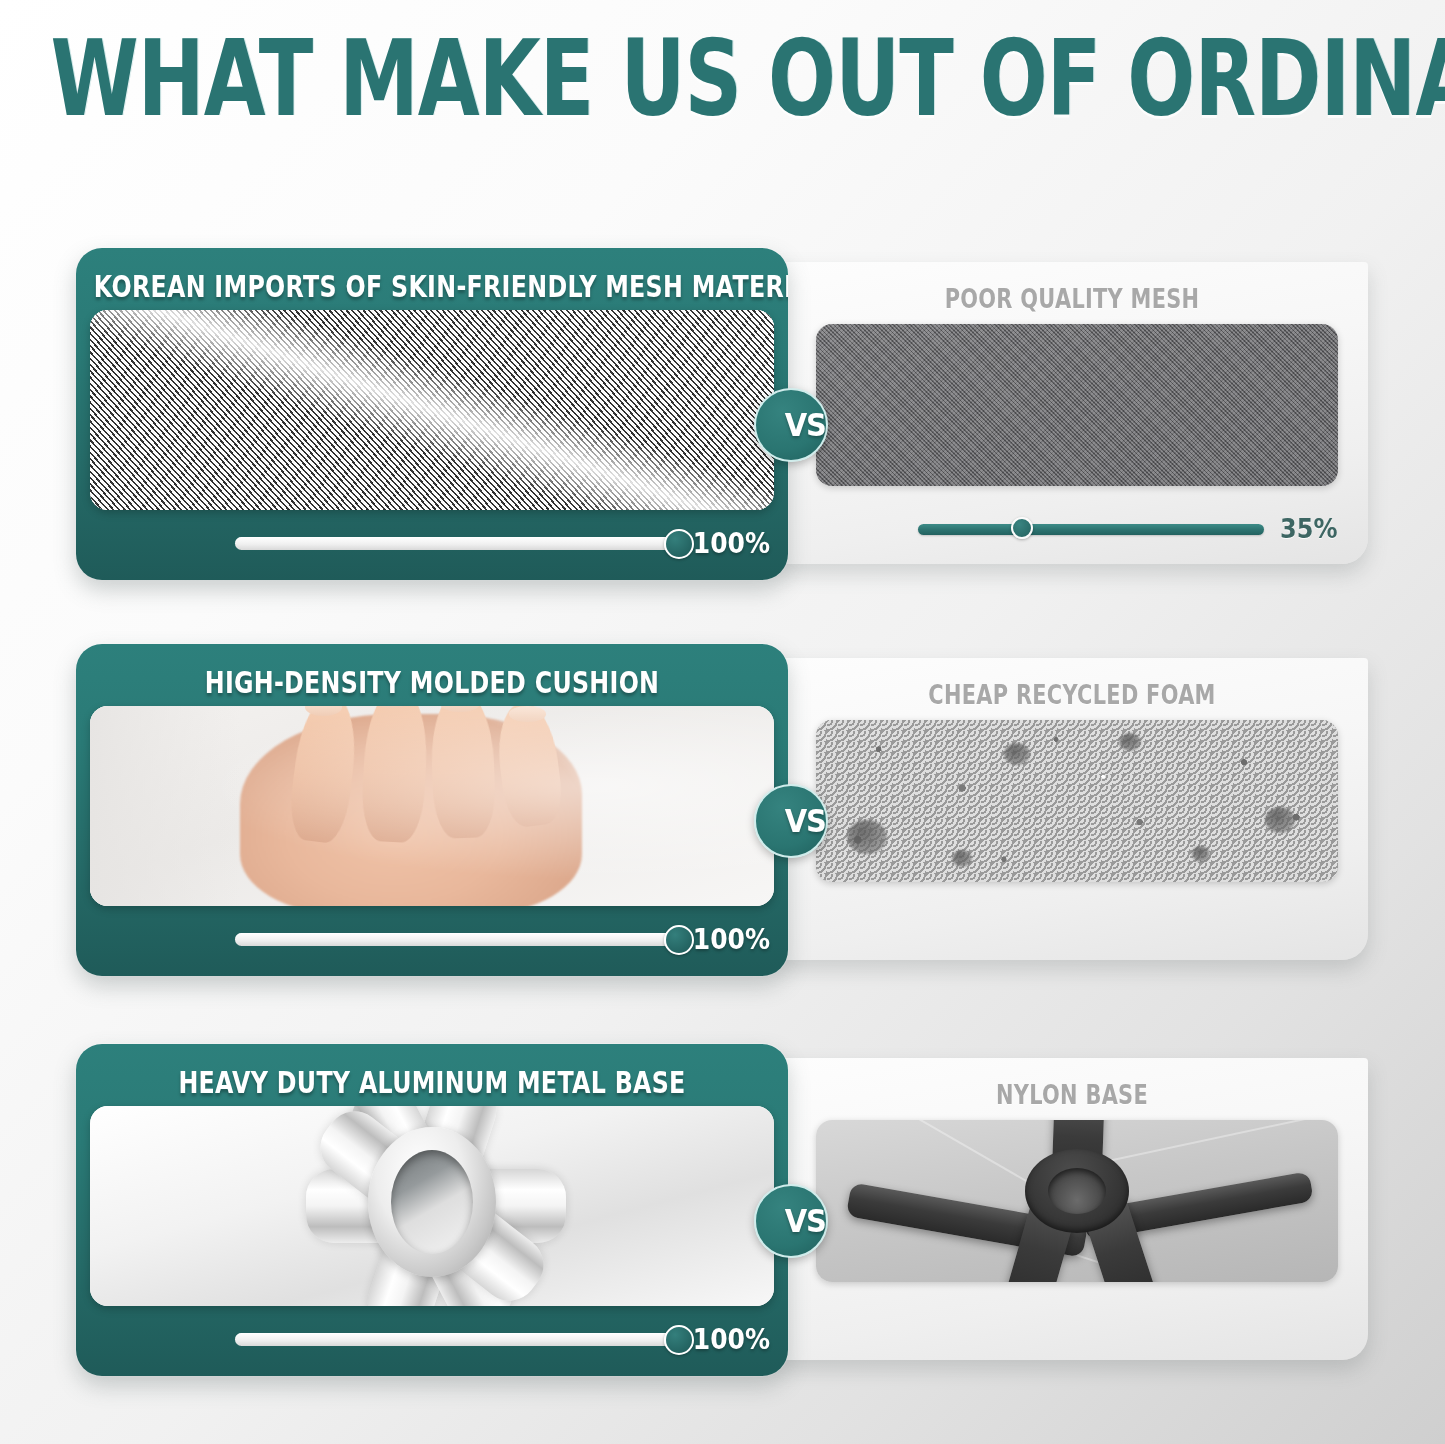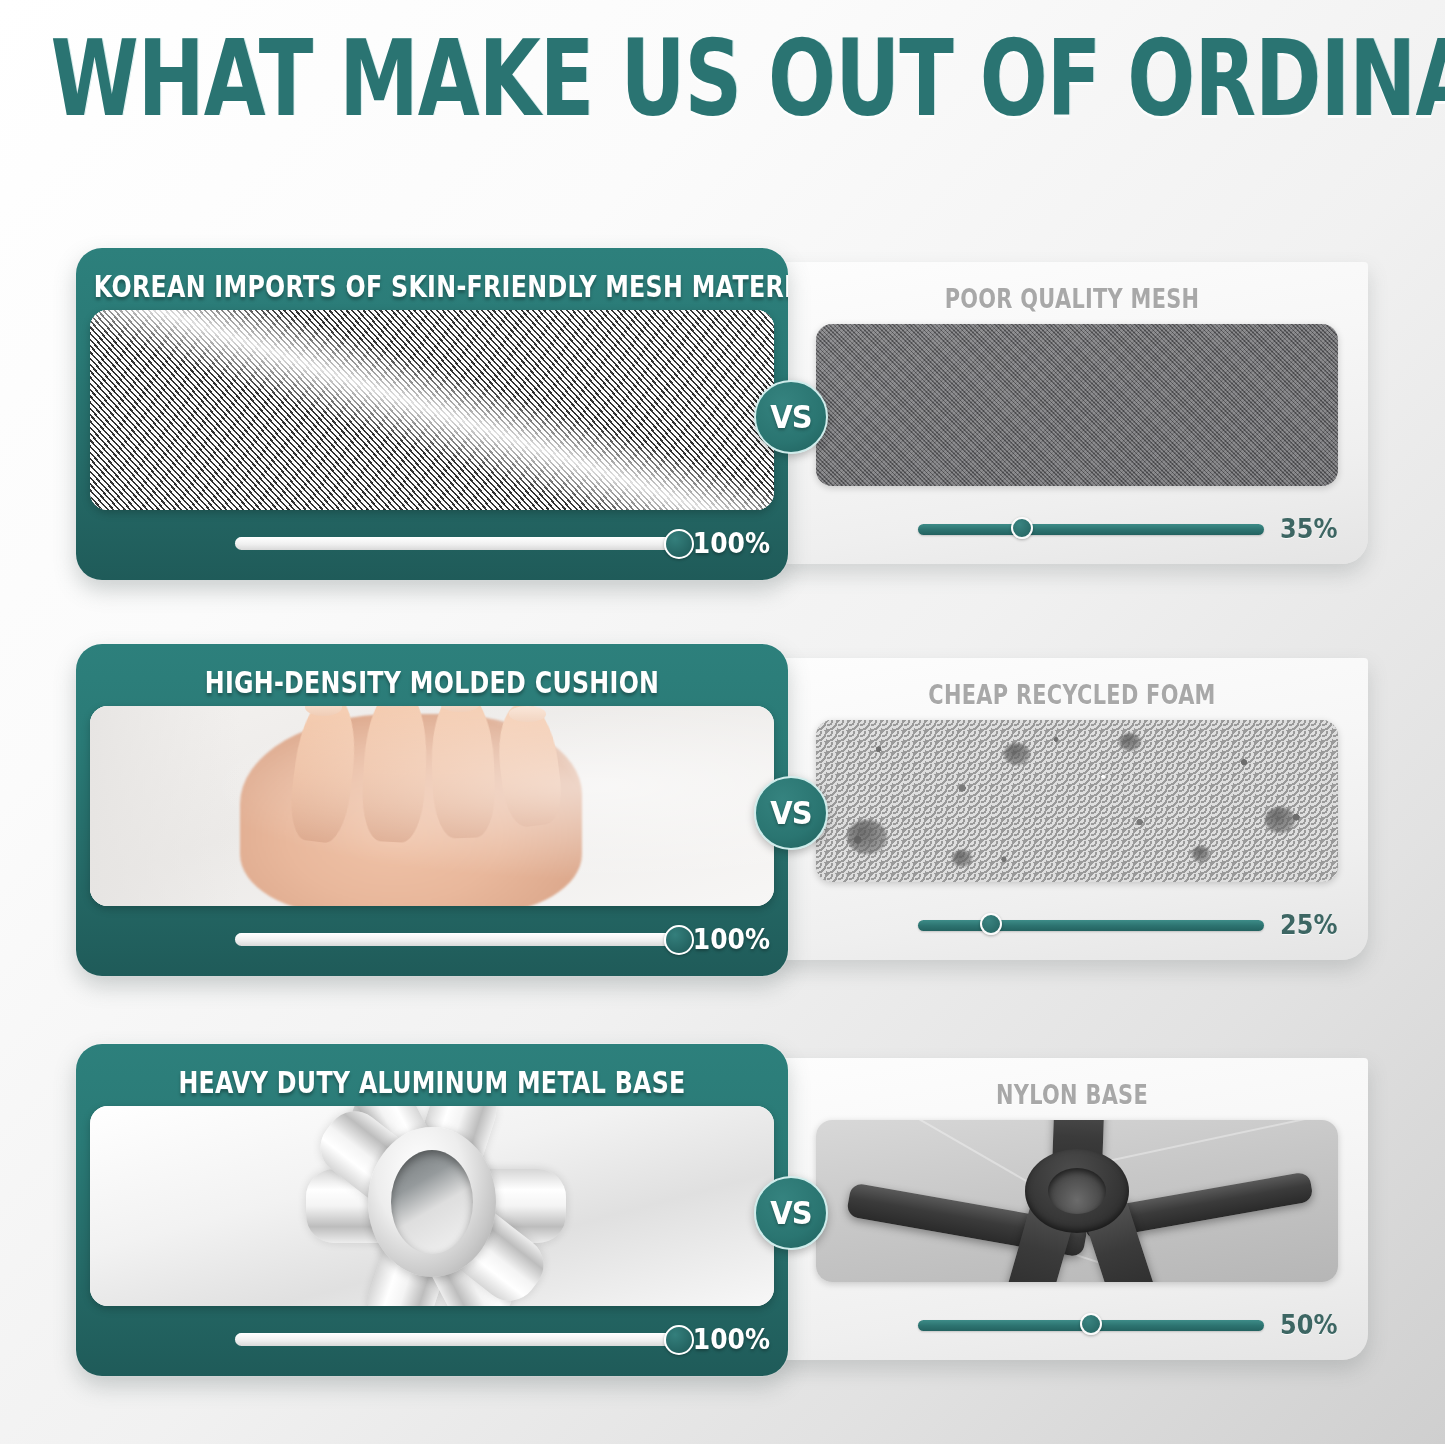--- a/index.html
+++ b/index.html
@@ -216,31 +216,31 @@
     font-size: 24px;
     transform: scaleY(1.12);
     text-shadow: 0 1px 0 rgba(255,255,255,0.85);
     min-width: 62px;
   }
 
   
   .vs-badge {
     position: absolute;
     left: 754px;
-    top: 136px;
+    top: 144px;
     width: 74px;
     height: 74px;
     border-radius: 50%;
     background: radial-gradient(circle at 38% 30%, #35837f 0%, #2a7571 60%, #1f5f5c 100%);
     border: 2px solid #cfeceb;
     box-sizing: border-box;
     z-index: 6;
     display: flex;
     align-items: center;
-    justify-content: center;
+    justify-content: flex-end;
     box-shadow: 0 3px 8px rgba(0,0,0,0.25);
   }
   .vs-badge span {
     color: #ffffff;
     font-family: "DejaVu Sans", sans-serif;
     font-weight: bold;
     font-size: 29px;
     letter-spacing: -1px;
     transform: scaleY(1.12);
     text-shadow: 0 2px 3px rgba(0,0,0,0.28);
@@ -451,27 +451,20 @@
     <div class="photo-frame">
       <div class="tex tex-foam">
         <div class="blob" style="left:6%;  top:62%; width:40px; height:34px;"></div>
         <div class="blob" style="left:36%; top:14%; width:26px; height:22px;"></div>
         <div class="blob" style="left:58%; top:8%;  width:22px; height:18px;"></div>
         <div class="blob" style="left:86%; top:54%; width:30px; height:26px;"></div>
         <div class="blob" style="left:72%; top:78%; width:18px; height:16px;"></div>
         <div class="blob" style="left:26%; top:80%; width:20px; height:17px;"></div>
       </div>
     </div>
-    <div class="slider-row">
-      <div class="slider-bad">
-        <div class="track"></div>
-        <div class="thumb" style="left:21%"></div>
-      </div>
-      <div class="pct-bad">25%</div>
-    </div>
   </div>
 
   <div class="card-good">
     <div class="good-title">HIGH-DENSITY MOLDED CUSHION</div>
     <div class="photo-frame">
       <div class="tex tex-hand">
         <div class="palm"></div>
         <div class="fin f1"></div>
         <div class="fin f2"></div>
         <div class="fin f3"></div>
@@ -508,27 +501,20 @@
         <div class="tile" style="left:55%; top:10%; width:45%; transform:rotate(-12deg);"></div>
         <div class="leg l1"></div>
         <div class="leg l2"></div>
         <div class="leg l3"></div>
         <div class="leg l4"></div>
         <div class="leg l5"></div>
         <div class="hub2"></div>
         <div class="bore2"></div>
       </div>
     </div>
-    <div class="slider-row">
-      <div class="slider-bad">
-        <div class="track"></div>
-        <div class="thumb" style="left:50%"></div>
-      </div>
-      <div class="pct-bad">50%</div>
-    </div>
   </div>
 
   <div class="card-good">
     <div class="good-title">HEAVY DUTY ALUMINUM METAL BASE</div>
     <div class="photo-frame">
       <div class="tex tex-alu">
         <div class="spoke s1"></div>
         <div class="spoke s2"></div>
         <div class="spoke s3"></div>
         <div class="spoke s4"></div>

